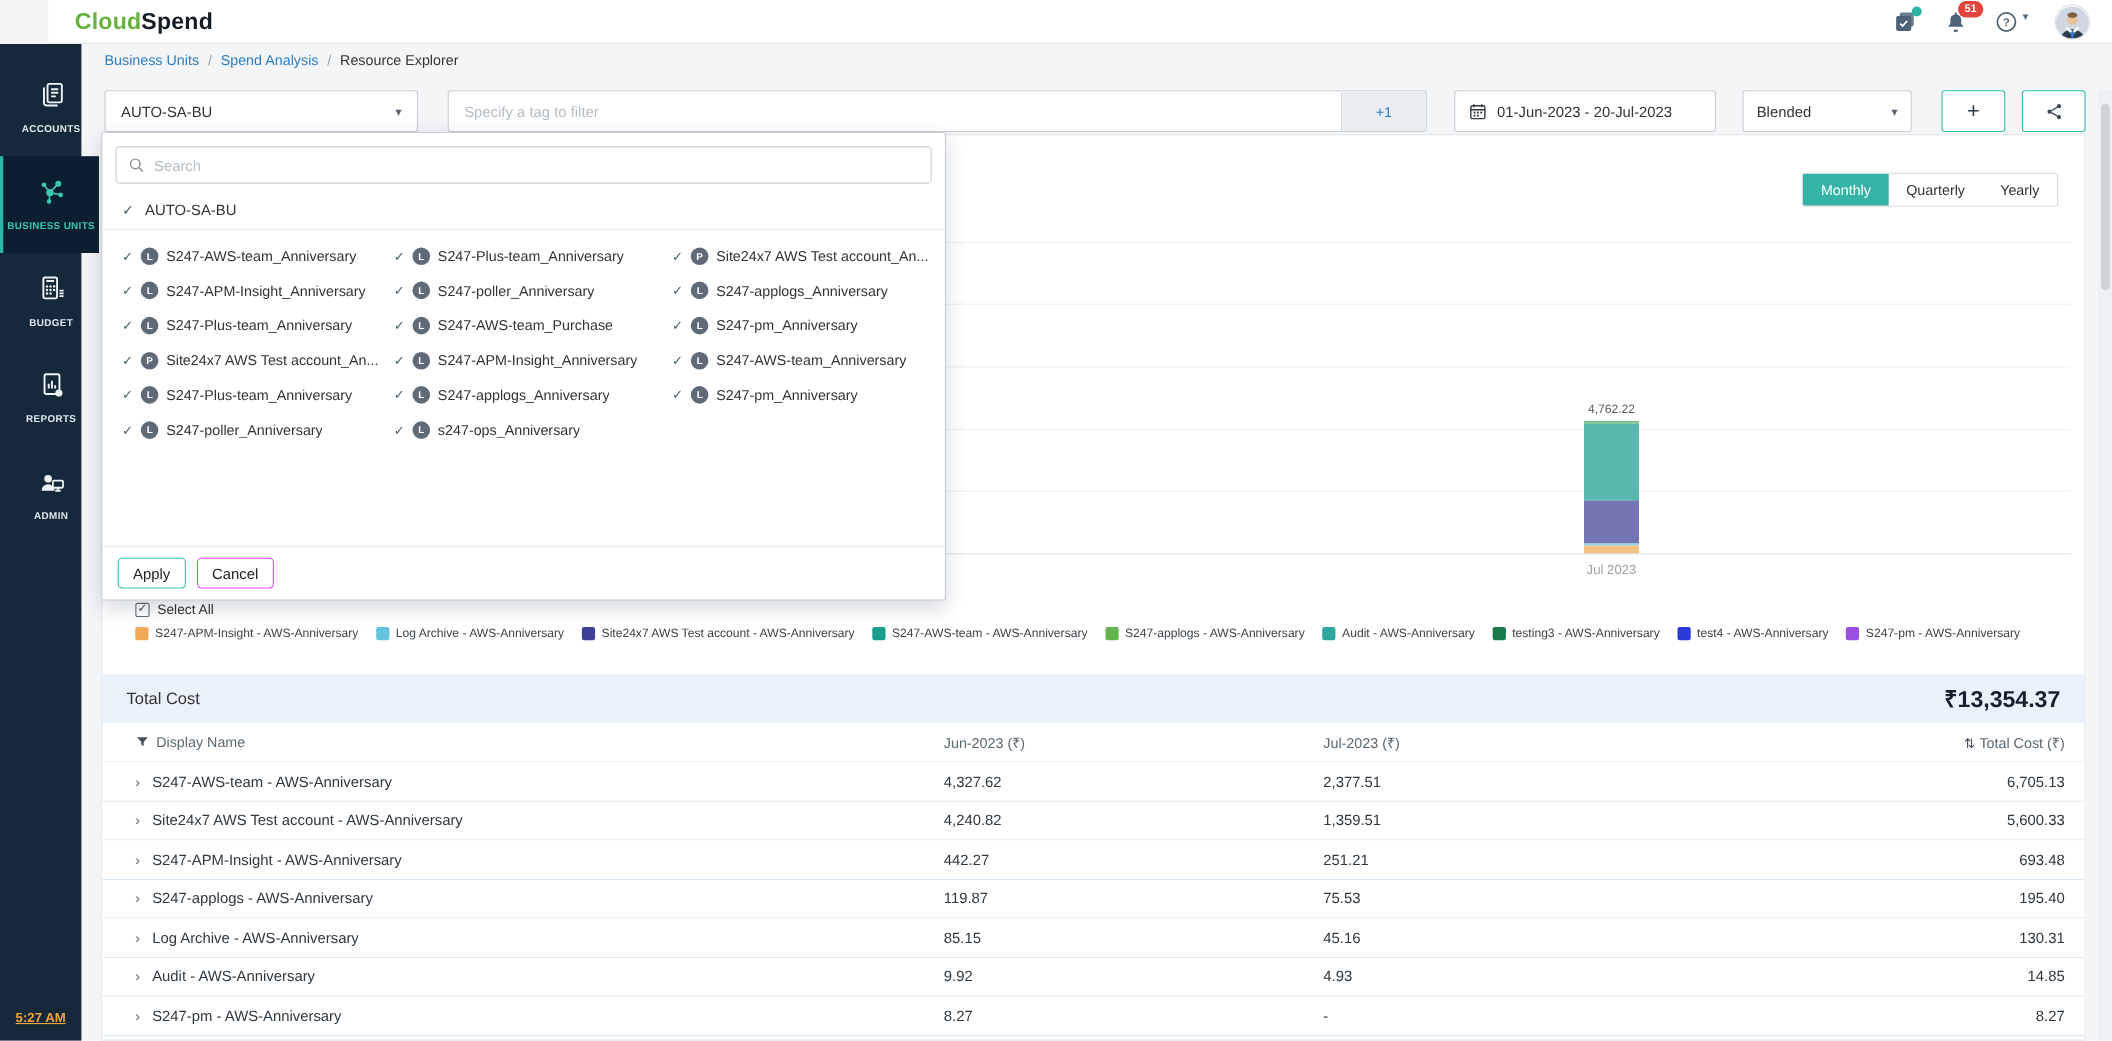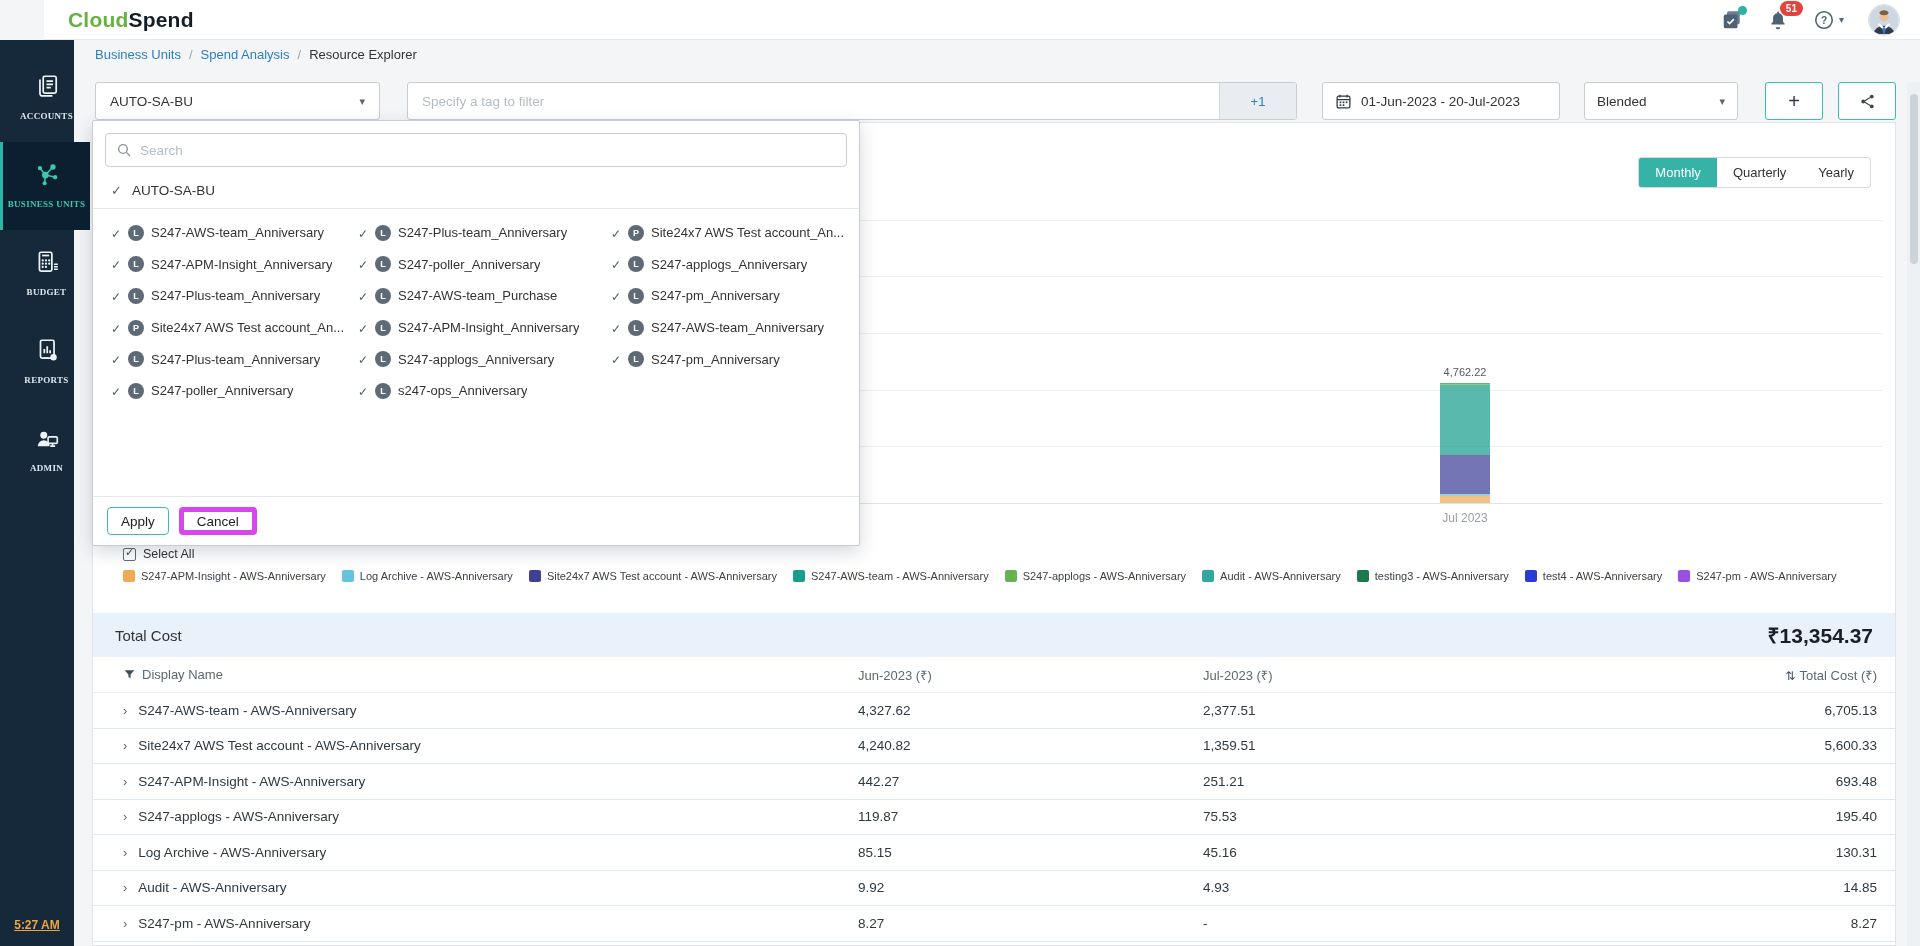--- a/index.html
+++ b/index.html
@@ -3,30 +3,30 @@
 <meta charset="utf-8">
 <style>
   * { box-sizing: border-box; margin: 0; padding: 0; }
   html,body { width:1920px; height:946px; overflow:hidden; font-family:"Liberation Sans", sans-serif; background:#f4f5f7; }
 
   
   .app-header { position:absolute; left:0; top:0; width:1920px; height:40px; background:#fff; border-bottom:1px solid #e8e8e8; display:flex; align-items:center; justify-content:space-between; padding:0 20px 0 24px; z-index:60;margin-left:44px; }
   .brand { font-size:21px; font-weight:bold; letter-spacing:.2px; }
   .brand .c1 { color:#66b23e; } .brand .c2 { color:#141d26; }
   .header-icons { display:flex; align-items:center; gap:24px; }
-  .hicon { position:relative; display:flex; align-items:center; cursor:pointer; }
+  .hicon { position:relative; display:flex; cursor:pointer; }
   .teal-dot { position:absolute; top:-3px; right:-4px; width:9px; height:9px; border-radius:50%; background:#2bb3a2; }
   .notif-badge { position:absolute; top:-8px; right:-14px; background:#e2443c; color:#fff; font-size:10px; font-weight:bold; padding:2px 6px; border-radius:8px; }
   .help-caret::after { content:"▾"; color:#54697b; font-size:10px; margin-left:4px; }
   .avatar-wrap { width:32px; height:32px; border-radius:50%; overflow:hidden; border:1px solid #d8dee4; }
 
   
   .sidebar { position:absolute; left:0; top:40px; width:74px; height:906px; background:#16293a; z-index:55; }
   .side-nav { display:flex; flex-direction:column; padding-top:14px; }
-  .side-item { width:90px; min-height:88px; display:flex; flex-direction:column; align-items:center; justify-content:center; gap:7px; padding:10px 2px; cursor:pointer; color:#dfe7ec; border-left:3px solid transparent;font-family:Liberation Serif, serif; }
+  .side-item { width:90px; min-height:88px; display:flex; flex-direction:column; align-items:center; justify-content:center; gap:7px; padding:10px 2px; cursor:pointer; color:#dfe7ec; border-left:3px solid transparent; }
   .side-item .side-icon { color:#eef3f6; }
   .side-item .side-label { font-size:9px; letter-spacing:.3px; text-align:center; line-height:1.35; font-weight:bold; }
   .side-item.active { background:#0c1f30; border-left:3px solid #2fb5a7; color:#3cc6b5; }
   .side-item.active .side-icon { color:#3cc6b5; }
   .side-time { position:absolute; bottom:14px; left:0; width:74px; text-align:center; color:#efa43e; font-size:12px; font-weight:bold; text-decoration:underline; cursor:pointer; }
 
   
   .breadcrumb { position:absolute; left:95px; top:47px; font-size:13px; display:flex; gap:8px; align-items:center; z-index:10; }
   .crumb-link { color:#2d7dc3; cursor:pointer; }
   .crumb-sep { color:#9aa3ab; }
@@ -85,21 +85,21 @@
   .group-row { height:36px; display:flex; align-items:center; padding-left:18px; gap:10px; font-size:13.5px; color:#333; border-bottom:1px solid #e4e7ea; cursor:pointer; }
   .check-glyph::before { content:"✓"; color:#4a5f6d; font-size:13px; }
   .tag-grid { display:grid; grid-template-columns:247px 253px 1fr; padding:8px 10px 2px; }
   .tag-item { height:31.6px; display:flex; align-items:center; gap:7px; padding-left:8px; cursor:pointer; overflow:hidden; }
   .tag-check::before { content:"✓"; color:#4a5f6d; font-size:12px; }
   .tag-badge { flex:0 0 16px; width:16px; height:16px; border-radius:50%; background:#5e6b77; color:#fff; font-size:9px; font-weight:bold; display:flex; align-items:center; justify-content:center; }
   .tag-label { font-size:13px; color:#333; white-space:nowrap; overflow:hidden; text-overflow:ellipsis; }
   .panel-footer { margin-top:auto; border-top:1px solid #e4e7ea; padding:10px 14px; display:flex; gap:10px; }
   .btn { height:28px; padding:0 13px; background:#fff; border-radius:4px; font-size:13.5px; color:#222; cursor:pointer; display:flex; align-items:center; font-family:"Liberation Sans",sans-serif; }
   .btn-apply { border:1px solid #35c0af; }
-  .btn-cancel { border:5px solid #d946ef; }
+  .btn-cancel { border:1px solid #d946ef; }
 
   
   .scroll-track { position:absolute; right:0; top:82px; width:13px; height:864px; background:#eef1f3; z-index:45; }
   .scroll-thumb { position:absolute; right:2px; top:12px; width:8px; height:170px; border-radius:4px; background:#ccd3d9; cursor:pointer; }
 </style>
 </head>
 <body>
 
 <div class="app-header">
   <div class="brand">

